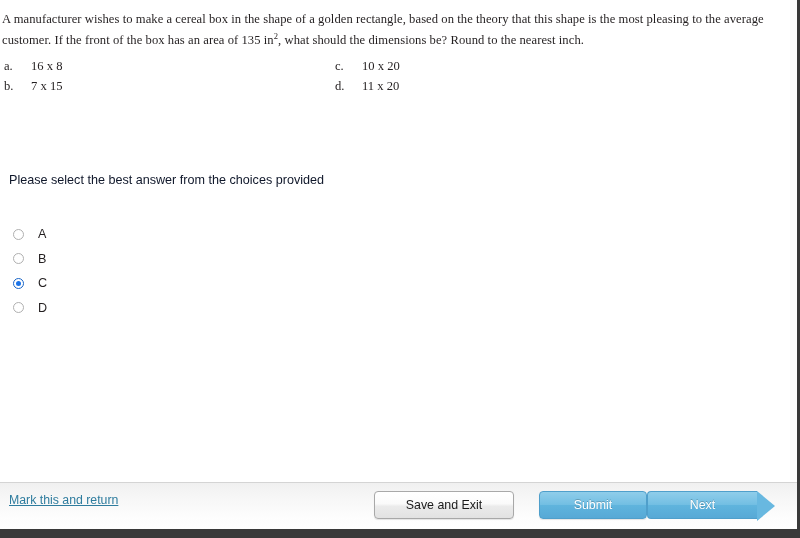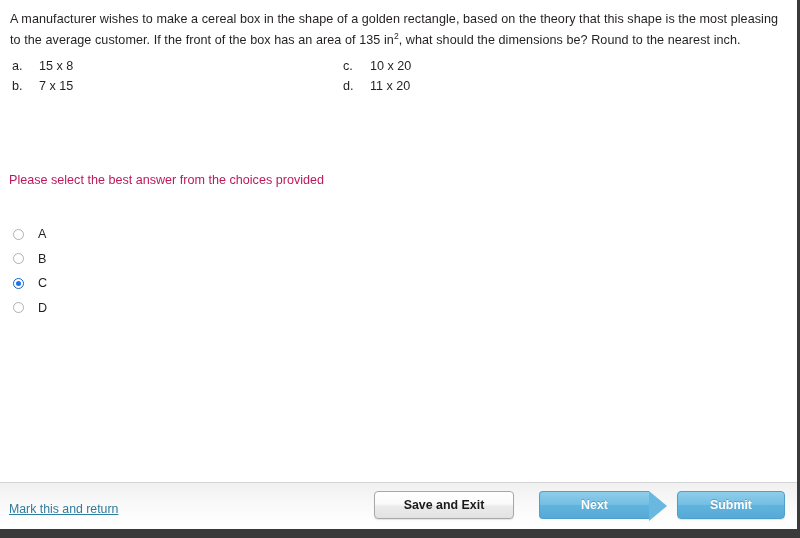--- a/index.html
+++ b/index.html
@@ -25,21 +25,22 @@
     border-bottom: 9px solid #3a3a3a;
     overflow: hidden;
   }
 
   
   .content {
     position: absolute;
     left: 0;
     top: 0;
     right: 0;
-    padding: 9px 12px 0 10px;
+    padding: 9px 12px 0 2px;
+    font-family: Liberation Serif, serif;
   }
   .question-text {
     font-size: 12.6px;
     line-height: 20.5px;
     color: #231f20;
     letter-spacing: 0.005em;
     margin: 0;
     max-width: 782px;
   }
   .question-text sup {
@@ -85,21 +86,21 @@
     white-space: nowrap;
   }
 
   
   .prompt {
     position: absolute;
     left: 9px;
     top: 171px;
     font-size: 12.6px;
     line-height: 18px;
-    color: #be185d;
+    color: #0f172a;
   }
 
   
   .radio-list {
     position: absolute;
     left: 9px;
     top: 222px;
   }
   .radio-item {
     display: flex;
@@ -150,40 +151,40 @@
     border-top: 1px solid #d4d4d4;
     background: linear-gradient(to bottom, #f0f0f0 0%, #f7f7f7 35%, #fdfdfd 75%, #ffffff 100%);
   }
   .footer-inner {
     position: relative;
     height: 100%;
   }
   .mark-return {
     position: absolute;
     left: 9px;
-    top: 19px;
+    top: 10px;
     font-size: 12.3px;
     line-height: 14px;
     color: #2e7c9e;
     text-decoration: underline;
     cursor: pointer;
   }
   .btn-group {
     position: absolute;
     right: 12px;
     top: 8px;
     display: flex;
     align-items: center;
     gap: 0;
   }
 
   .btn {
     font-family: "Liberation Sans", sans-serif;
     font-size: 12.4px;
-    font-weight: bold;
+    font-weight: normal;
     cursor: pointer;
     box-sizing: border-box;
     display: flex;
     align-items: center;
     justify-content: center;
     user-select: none;
   }
 
   .btn-save {
     width: 140px;
@@ -239,21 +240,21 @@
 
   <div class="content">
 
     <p class="question-text"><span>A manufacturer wishes to make a cereal box in the shape of a golden rectangle, based on the theory that this shape is the most pleasing to the average customer. If the front of the box has an area of 135 in</span><sup>2</sup><span>,  what should the dimensions be? Round to the nearest inch.</span></p>
 
     <div class="choices">
 
       <div class="choice-row">
         <div class="choice-cell left">
           <span class="choice-key">a.</span>
-          <span class="choice-val">15 x 8</span>
+          <span class="choice-val">16 x 8</span>
         </div>
         <div class="choice-cell right">
           <span class="choice-key">c.</span>
           <span class="choice-val">10 x 20</span>
         </div>
       </div>
 
       <div class="choice-row">
         <div class="choice-cell left">
           <span class="choice-key">b.</span>
@@ -294,20 +295,20 @@
 
   </div>
 
   <div class="footer">
     <div class="footer-inner">
 
       <a class="mark-return" href="#">Mark this and return</a>
 
       <div class="btn-group">
         <button class="btn btn-save">Save and Exit</button>
+        <button class="btn btn-submit">Submit</button>
         <button class="btn btn-next">Next</button>
-        <button class="btn btn-submit">Submit</button>
       </div>
 
     </div>
   </div>
 
 </div>
 
 </body></html>

